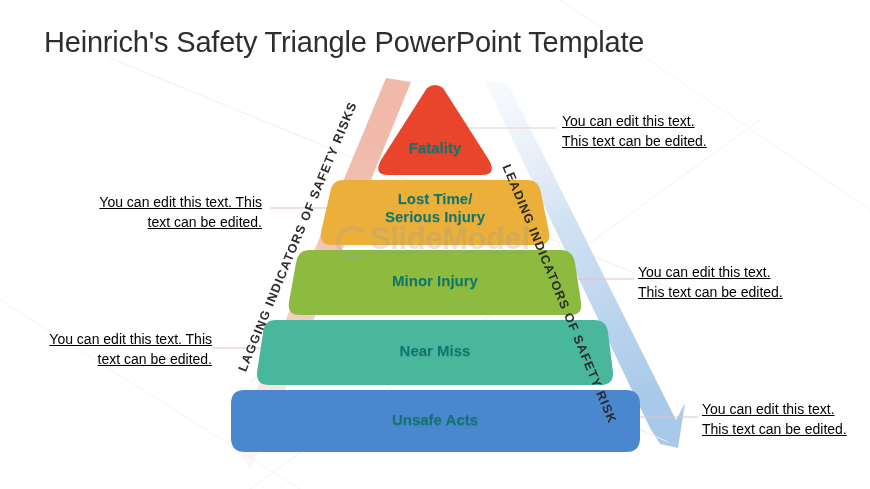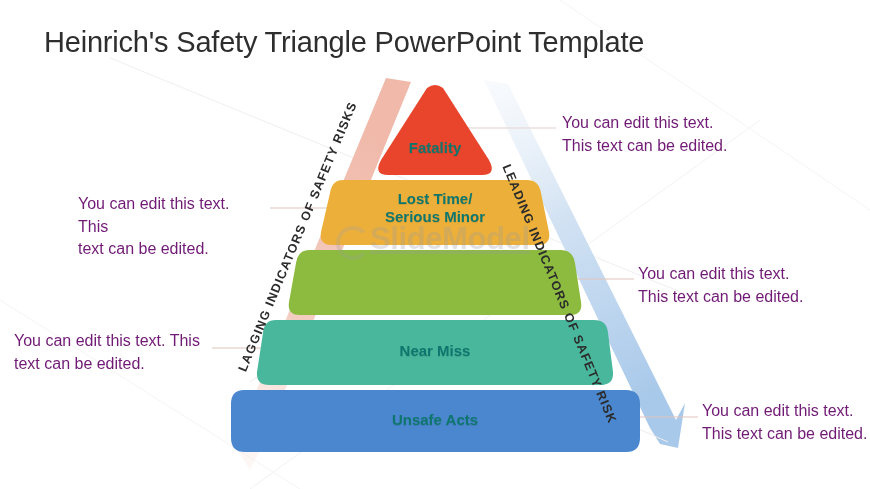--- a/index.html
+++ b/index.html
@@ -82,27 +82,28 @@
   }
   .band-right {
     left: 506px;
     top: 158px;
     transform: rotate(67.5deg);
   }
 
   
   .callout {
     position: absolute;
-    font-size: 16px;
+    font-size: 14px;
     line-height: 1.42;
-    color: #701a75;
+    color: #000000;
     white-space: pre-line;
+    text-decoration: underline;
   }
   .callout.right { text-align: left; }
-  .callout.left  { }
+  .callout.left  { text-align: right; }
 
   .c1 { left: 562px; top: 112px; width: 205px; }
   .c2 { left: 78px;  top: 193px; width: 184px; }
   .c3 { left: 638px; top: 263px; width: 205px; }
   .c4 { left: 14px;  top: 330px; width: 198px; }
   .c5 { left: 702px; top: 400px; width: 190px; }
   .watermark-mark {
     position: absolute;
     left: 336px;
     top: 226px;
@@ -198,21 +199,22 @@
 
     <g>
       <path d="M 427,88 Q 435,82 443,88 L 489,160 Q 497,175 482,175
                L 388,175 Q 373,175 381,160 Z" fill="#E8452C"></path>
     </g>
 
   </svg>
 
   <div class="layer-label ll-fatality">Fatality</div>
   <div class="layer-label ll-losttime">Lost Time/
-Serious Minor</div>
+Serious Injury</div>
+  <div class="layer-label ll-minor">Minor Injury</div>
   <div class="layer-label ll-unsafe">Unsafe Acts</div>
   <div class="layer-label ll-nearmiss">Near Miss</div>
 
   <div class="band-label band-left">LAGGING INDICATORS OF SAFETY RISKS</div>
   <div class="band-label band-right">LEADING INDICATORS OF SAFETY RISK</div>
 
   <div class="callout right c1">You can edit this text.
 This text can be edited.</div>
   <div class="callout left c2">You can edit this text. This
 text can be edited.</div>

